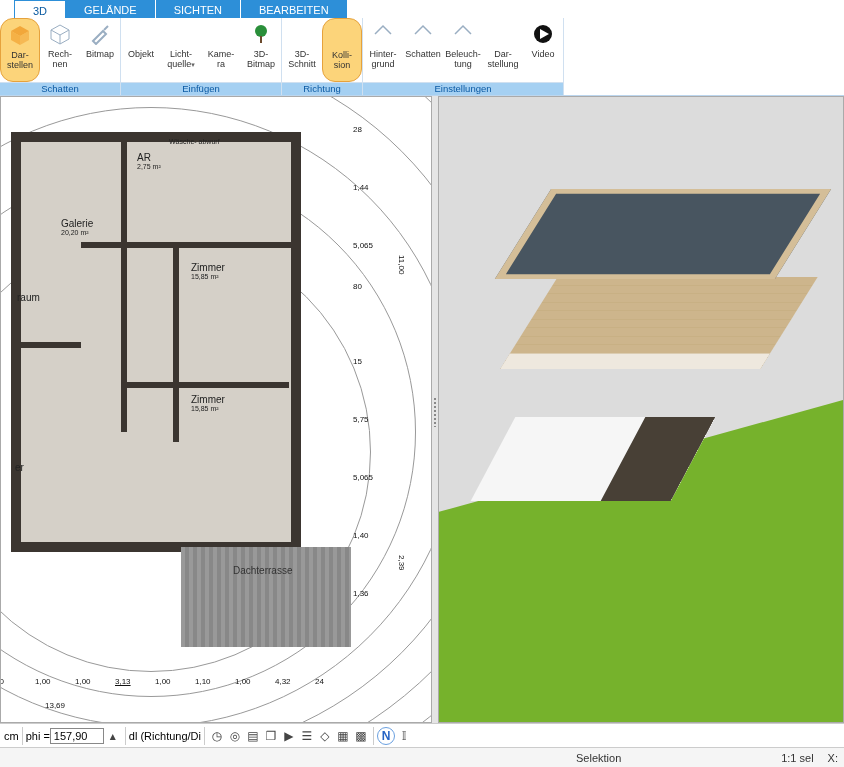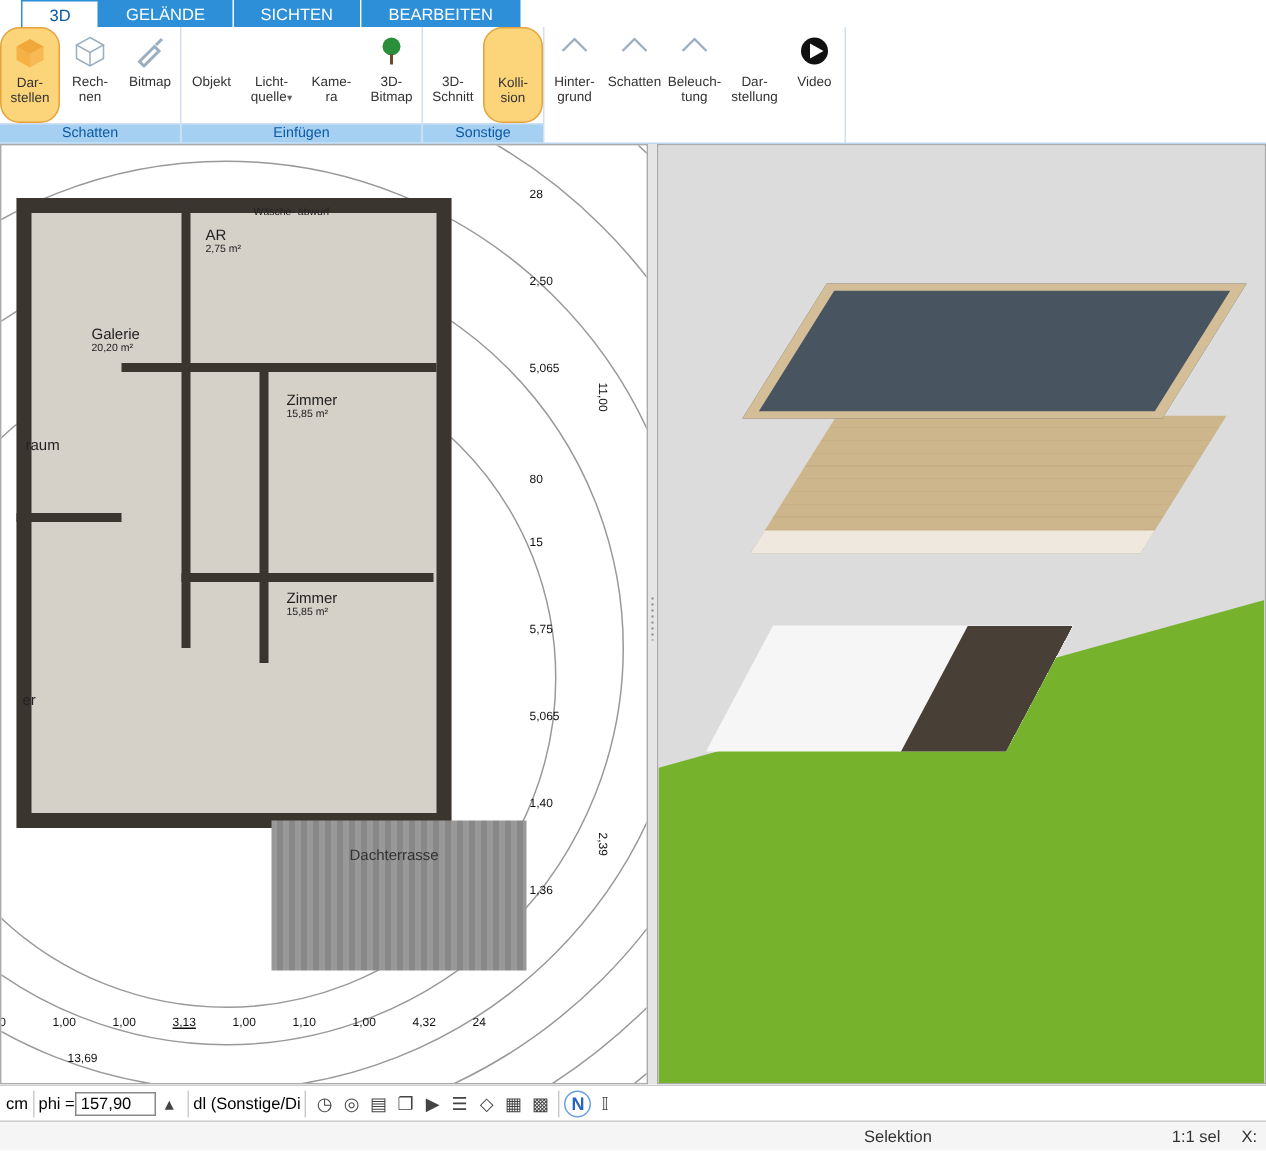--- a/index.html
+++ b/index.html
@@ -313,21 +313,21 @@
                 <rect x="9" y="8" width="4" height="8/">
                   <line x1="9" y1="16" x2="7" y2="21" stroke="#e2a23c" stroke-width="2"></line>
                   <line x1="13" y1="16" x2="15" y2="21" stroke="#e2a23c" stroke-width="2"></line>
                 </rect>
               </circle>
             </svg>
           </div>
           <span>Kolli-<br>sion</span>
         </div>
       </div>
-      <div class="ribbon-group-label">Sonstige</div>
+      <div class="ribbon-group-label">Richtung</div>
     </div>
     <div class="ribbon-group">
       <div class="items">
         <div class="ribbon-item">
           <div class="ribbon-ico">
             <svg width="22" height="22" stroke="#9aaec2" fill="none" stroke-width="1.5">
               <polyline points="3,11 11,3 19,11"></polyline>
               <rect x="6" y="11" width="10" height="8/"></rect>
             </svg>
           </div>
@@ -370,20 +370,21 @@
         <div class="ribbon-item">
           <div class="ribbon-ico">
             <svg width="22" height="22">
               <circle cx="11" cy="11" r="9" fill="#111"></circle>
               <polygon points="8,6 17,11 8,16" fill="#fff"></polygon>
             </svg>
           </div>
           <span>Video</span>
         </div>
       </div>
+      <div class="ribbon-group-label">Einstellungen</div>
     </div>
   </div>
 
 <div class="workarea">
 
   <div class="view-pane" style="flex:1.03">
     <div class="plan-bg">
 
       <div class="contours">
         <div style="left:-330px;top:-210px;width:960px;height:960px"></div>
@@ -419,23 +420,23 @@
         <span class="room-lbl" style="left:-6px;top:320px">er</span>
         <span class="room-lbl" style="left:148px;top:-4px;font-size:7px;line-height:8px">Wäsche-
 abwurf</span>
       </div>
 
       <div class="terrace"></div>
       <span class="room-lbl" style="left:232px;top:468px;color:#333">Dachterrasse</span>
 
       <div id="dims-right" style="position:absolute;left:352px;top:28px;height:530px;">
           <span class="dim" style="top: 0px; left: 0px;">28</span>
-          <span class="dim" style="top: 58px; left: 0px;">2,50</span>
+          <span class="dim" style="top: 58px; left: 0px;">1,44</span>
           <span class="dim" style="top: 116px; left: 0px;">5,065</span>
-          <span class="dim" style="top: 190px; left: 0px;">80</span>
+          <span class="dim" style="top: 157px; left: 0px;">80</span>
           <span class="dim" style="top: 232px; left: 0px;">15</span>
           <span class="dim" style="top: 290px; left: 0px;">5,75</span>
           <span class="dim" style="top: 348px; left: 0px;">5,065</span>
           <span class="dim" style="top: 406px; left: 0px;">1,40</span>
           <span class="dim" style="top: 464px; left: 0px;">1,36</span>
         </div>
       <div style="position:absolute;left:396px;top:28px;">
         <span class="dim" style="top:130px;writing-mode:vertical-rl">11,00</span>
         <span class="dim" style="top:430px;writing-mode:vertical-rl">2,39</span>
       </div>
@@ -471,21 +472,21 @@
   </div>
 </div>
 
 <div class="tool-strip">
   <span>cm</span>
   <div class="sep"></div>
   <span>phi =</span>
   <input value="157,90" style="">
   <span class="mini-ico">▴</span>
   <div class="sep"></div>
-  <span>dl (Sonstige/Di</span>
+  <span>dl (Richtung/Di</span>
   <div class="sep"></div>
   <span class="mini-ico">◷</span>
   <span class="mini-ico">◎</span>
   <span class="mini-ico">▤</span>
   <span class="mini-ico">❐</span>
   <span class="mini-ico">▶</span>
   <span class="mini-ico">☰</span>
   <span class="mini-ico">◇</span>
   <span class="mini-ico">▦</span>
   <span class="mini-ico">▩</span>

